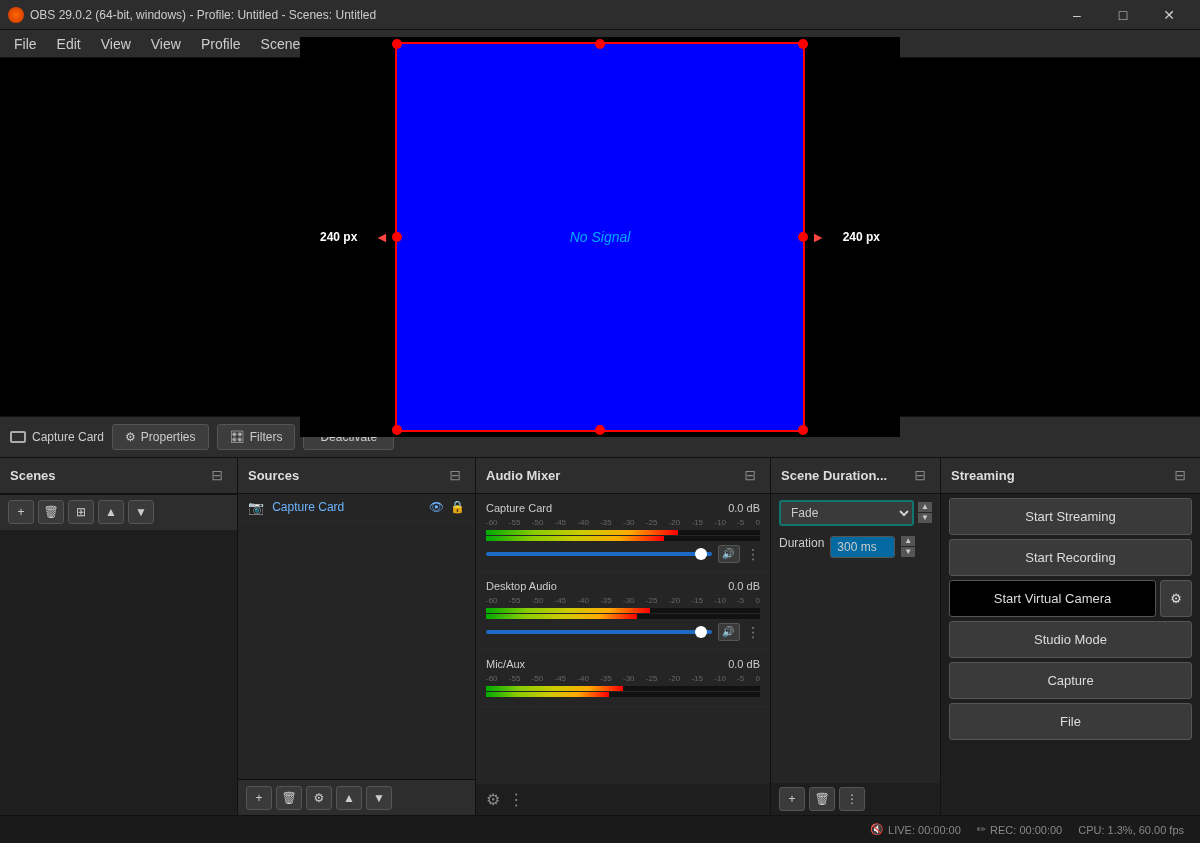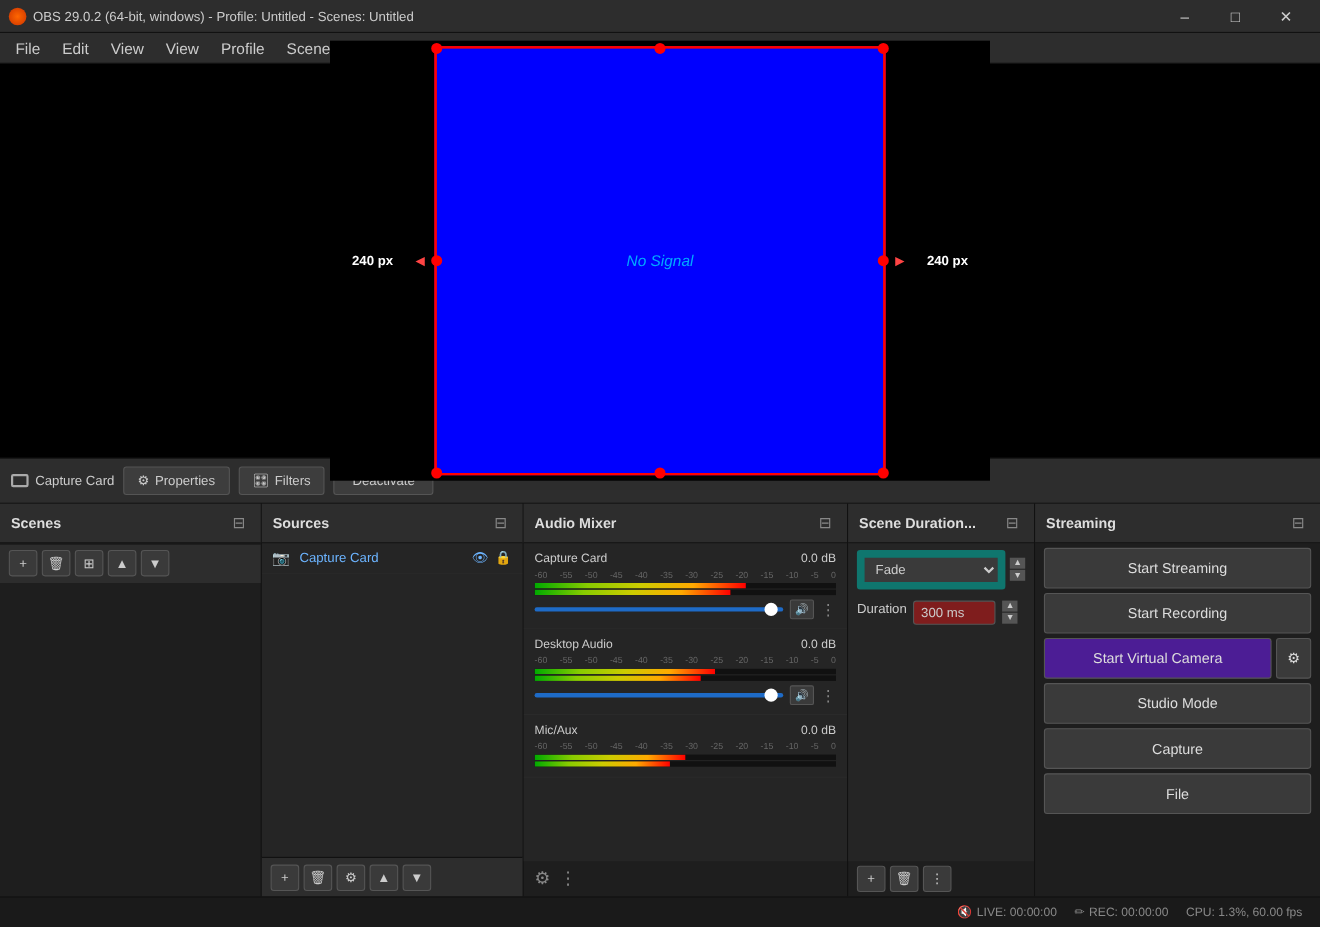--- a/index.html
+++ b/index.html
@@ -413,40 +413,40 @@
     }
     .transition-select-row {
       padding: 6px 8px;
       display: flex;
       align-items: center;
       gap: 4px;
     }
     .transition-select {
       flex: 1;
       background: #3a3a3a;
-      border: 7px solid #0f766e;
+      border: 2px solid #0f766e;
       color: #ccc;
       padding: 3px 6px;
       font-size: 12px;
       border-radius: 3px;
     }
     .duration-row {
       padding: 4px 8px;
       display: flex;
       align-items: flex-start;
       gap: 6px;
       font-size: 12px;
     }
     .duration-input {
-      background: #7f1d1d;
+      background: #0369a1;
       border: 1px solid #555;
       color: #ccc;
       padding: 3px 6px;
       font-size: 12px;
-      width: 75px;
+      width: 65px;
       border-radius: 3px;
     }
     .transitions-footer {
       padding: 4px 8px;
       display: flex;
       gap: 4px;
       align-items: center;
     }
 
     
@@ -467,21 +467,21 @@
       text-align: center;
     }
     .ctrl-btn-row {
       display: flex;
       margin: 4px 8px 0 8px;
       gap: 4px;
     }
     .ctrl-btn-flex {
       flex: 1;
       padding: 10px;
-      background: #4c1d95;
+      background: #000000;
       border: 1px solid #555;
       border-radius: 3px;
       color: #ddd;
       font-size: 13px;
       cursor: pointer;
       text-align: center;
     }
     .ctrl-gear {
       width: 32px;
       padding: 10px 6px;

